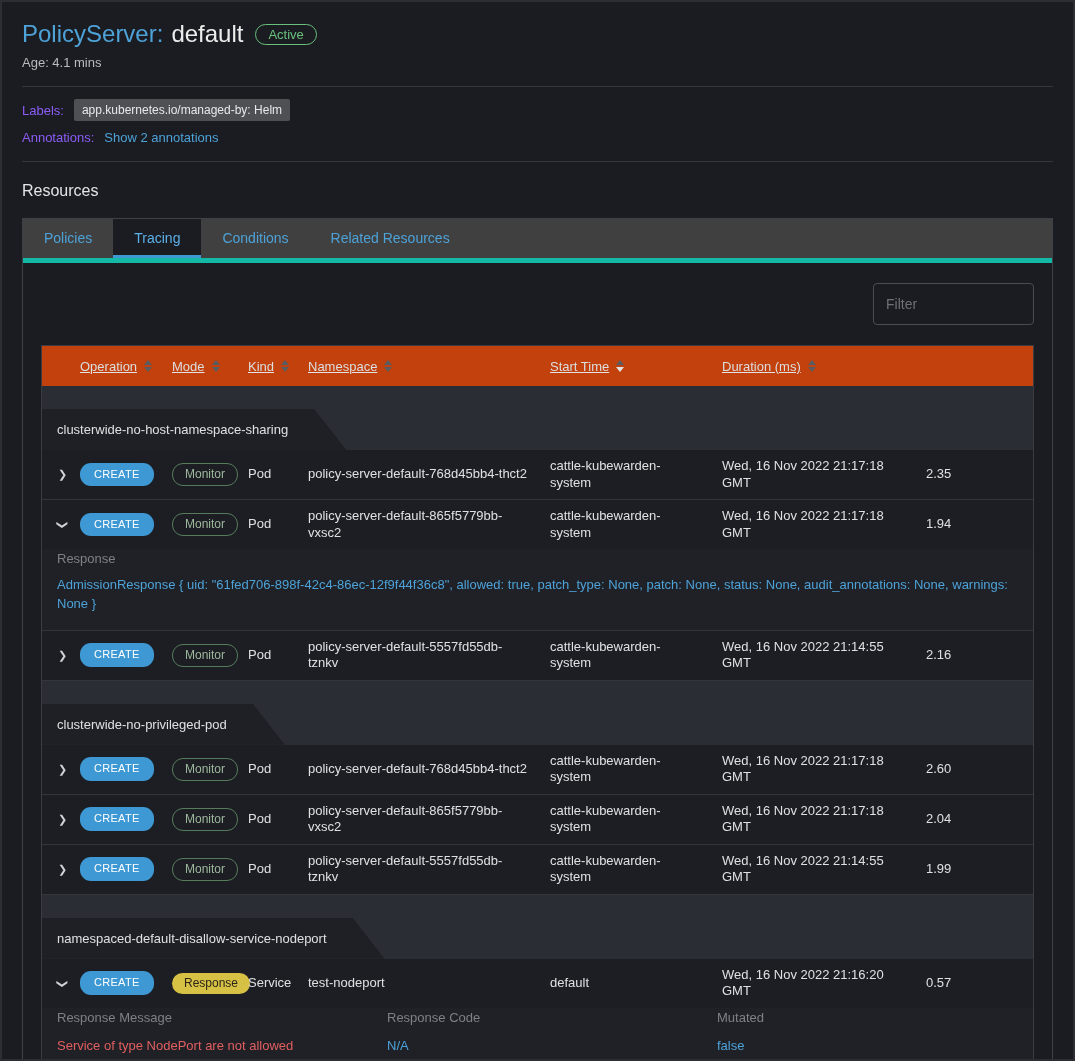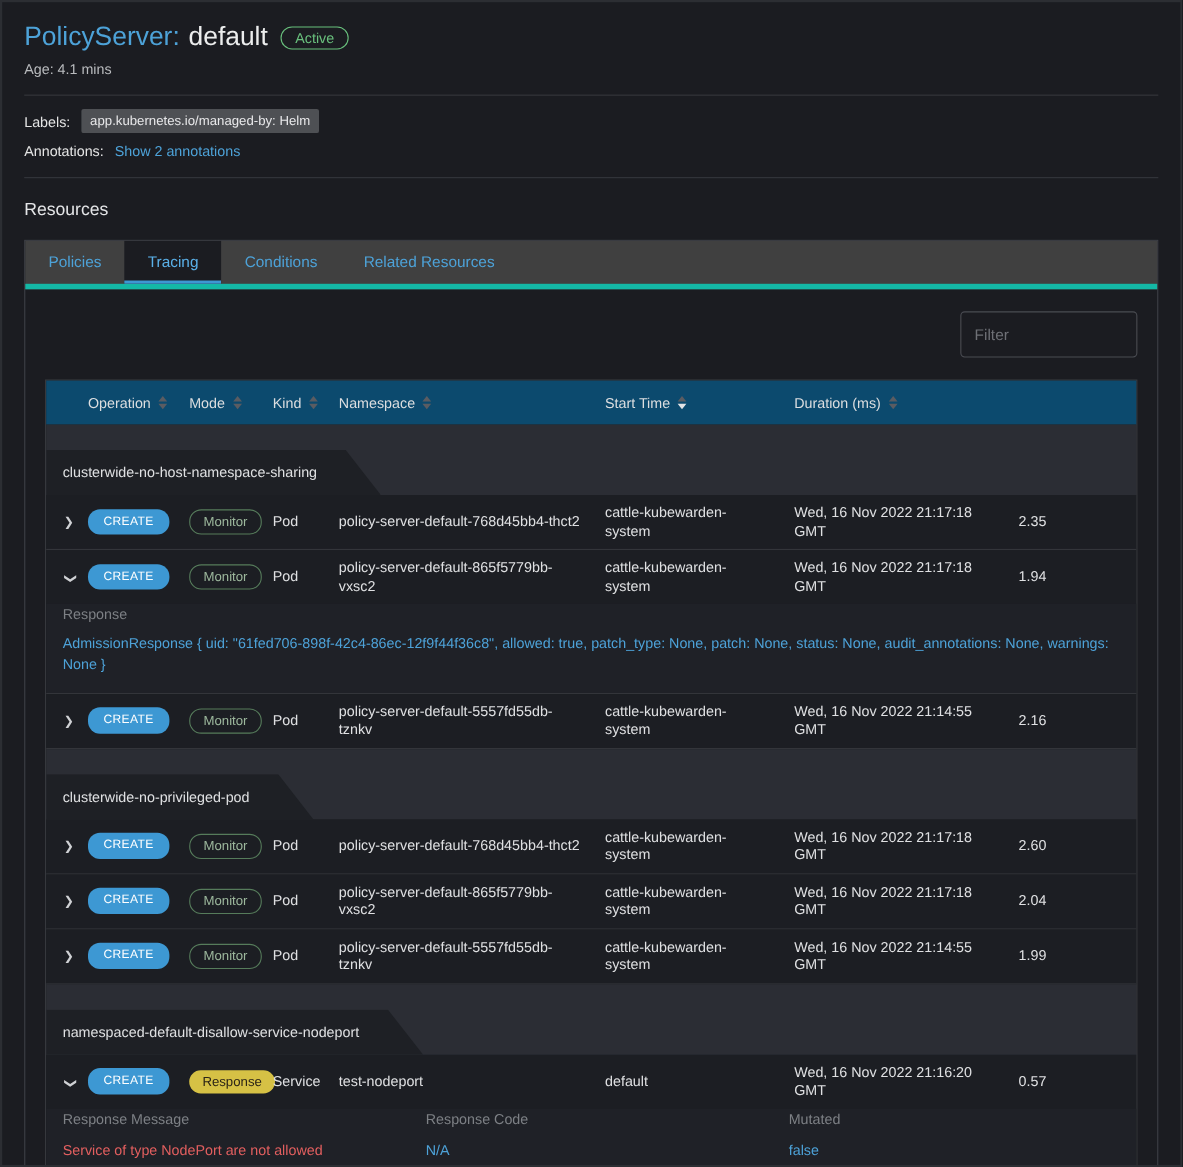--- a/index.html
+++ b/index.html
@@ -34,21 +34,21 @@
   .btn.config{background:#57595e; border-radius:0 3px 3px 0;}
   .btn.kebab{
     background:#1d2733; border:1px solid var(--link); border-radius:3px;
     color:var(--link); width:37px; height:36px; font-size:16px; line-height:1;
     cursor:pointer; font-weight:bold;
   }
   .divider{border-top:1px solid #35373c; margin:16px 0 0 0;}
   
   .meta{margin-top:12px; font-size:13px;}
   .meta-row{display:flex; align-items:center; margin-bottom:9px;}
-  .meta-key{color:#e5e5e5; margin-right:10px;}
+  .meta-key{color:#8b5cf6; margin-right:10px;}
   .label-badge{background:#4e5054; color:#e8e8ea; font-size:12px; padding:4px 8px; border-radius:2px;}
   .link{color:var(--link); text-decoration:none; cursor:pointer;}
   
   .resources-heading{font-size:16px; font-weight:400; color:#e4e5e7; margin:20px 0 18px 0;}
   .tabs-card{border:1px solid #3e4046; background:#1b1c21;}
   .tab-bar{display:flex; border-bottom:5px solid #14b8a6; background:#404040;}
   .tab{
     font-size:14px; color:var(--link); padding:0 21px; line-height:39px; cursor:pointer;
   }
   .tab.active{color:#5ab0e8; box-shadow:inset 0 -3px 0 var(--accent); background:#1b1c21;}
@@ -56,21 +56,21 @@
   .filter-row{display:flex; justify-content:flex-end;}
   .filter-input{
     width:161px; height:42px; background:transparent; border:1px solid #4a4c52;
     border-radius:4px; color:var(--text); font-size:14px; padding:0 12px;
     font-family:inherit;
   }
   .filter-input::placeholder{color:#6e7076;}
   
   .trace-table{margin-top:20px; border:1px solid #3a3c41; font-size:13px;}
   .tgrid{display:grid; grid-template-columns:30px 92px 76px 60px 242px 172px 204px 1fr; align-items:center;}
-  .thead{background:#0c4a6e; min-height:40px;}
+  .thead{background:#c2410c; min-height:40px;text-decoration:underline;}
   .th{display:flex; align-items:center; padding:0 0 0 8px; color:#dcdee0; cursor:pointer; height:40px;}
   .sort{display:inline-flex; flex-direction:column; gap:2px; margin-left:7px;}
   .sort i{display:block; width:0; height:0; border-left:4px solid transparent; border-right:4px solid transparent;}
   .sort .up{border-bottom:5px solid #5a5c62;}
   .sort .down{border-top:5px solid #5a5c62;}
   .sort.desc .down{border-top-color:#e2e3e5;}
   .group-head{display:flex; align-items:flex-end; min-height:64px; background:#2b2d34;}
   .group-tab{
     background:#1e2025; color:#dfe0e2; padding:13px 58px 13px 15px;
     clip-path:polygon(0 0, calc(100% - 32px) 0, 100% 100%, 0 100%);

